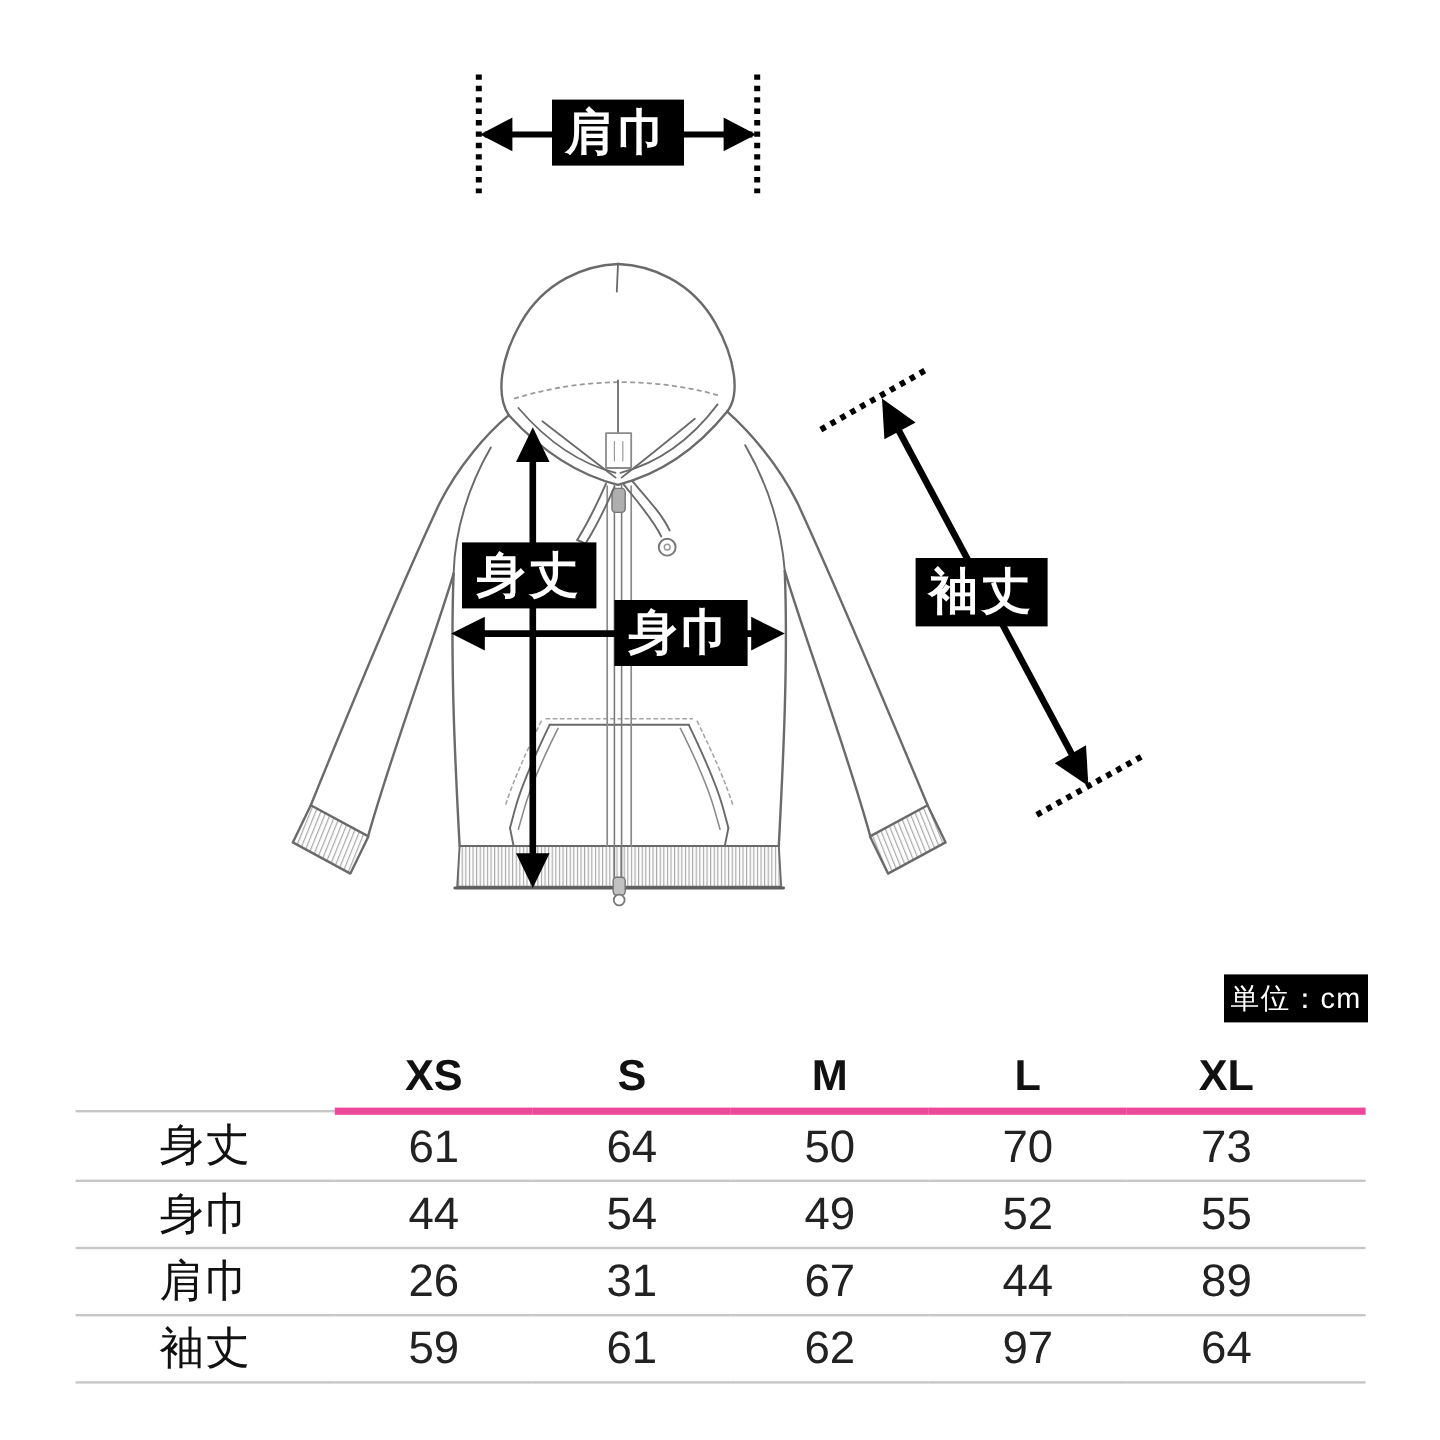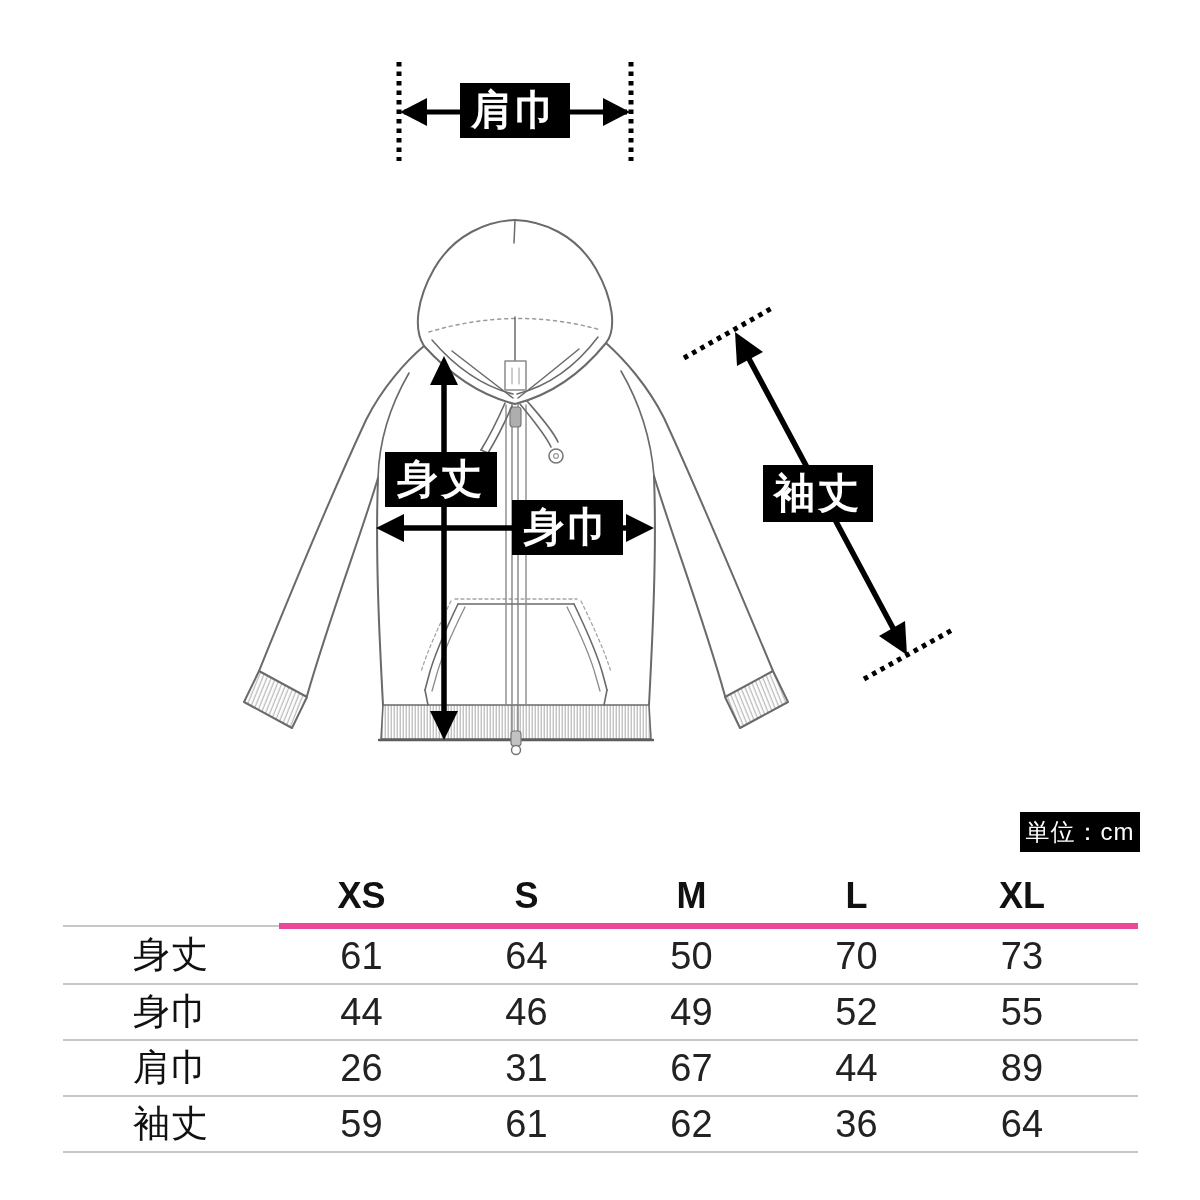--- a/index.html
+++ b/index.html
@@ -184,40 +184,40 @@
         <td class="val">61</td>
         <td class="val">64</td>
         <td class="val">50</td>
         <td class="val">70</td>
         <td class="val">73</td>
         <td></td>
       </tr>
       <tr>
         <td class="rowlabel">身巾</td>
         <td class="val">44</td>
-        <td class="val">46</td>
+        <td class="val">54</td>
         <td class="val">49</td>
         <td class="val">52</td>
         <td class="val">55</td>
         <td></td>
       </tr>
       <tr>
         <td class="rowlabel">肩巾</td>
         <td class="val">26</td>
         <td class="val">31</td>
         <td class="val">67</td>
         <td class="val">44</td>
         <td class="val">89</td>
         <td></td>
       </tr>
       <tr>
         <td class="rowlabel">袖丈</td>
         <td class="val">59</td>
         <td class="val">61</td>
         <td class="val">62</td>
-        <td class="val">36</td>
+        <td class="val">97</td>
         <td class="val">64</td>
         <td></td>
       </tr>
     </tbody>
   </table>
 
 </div>
 
 </body></html>

